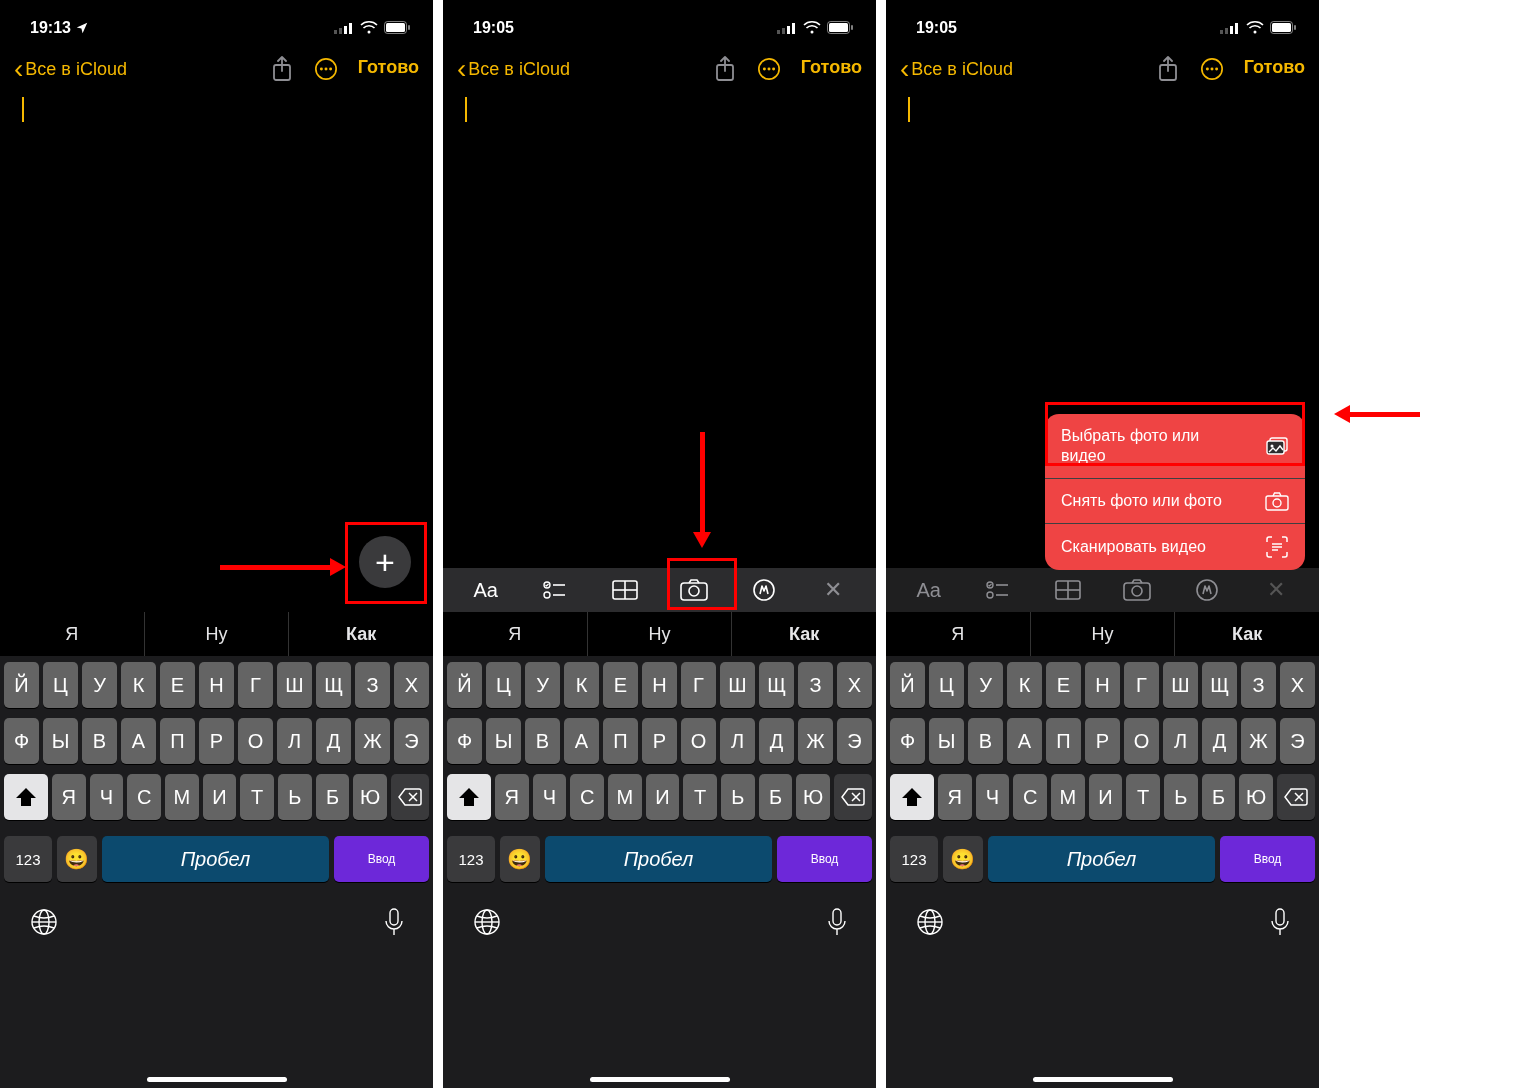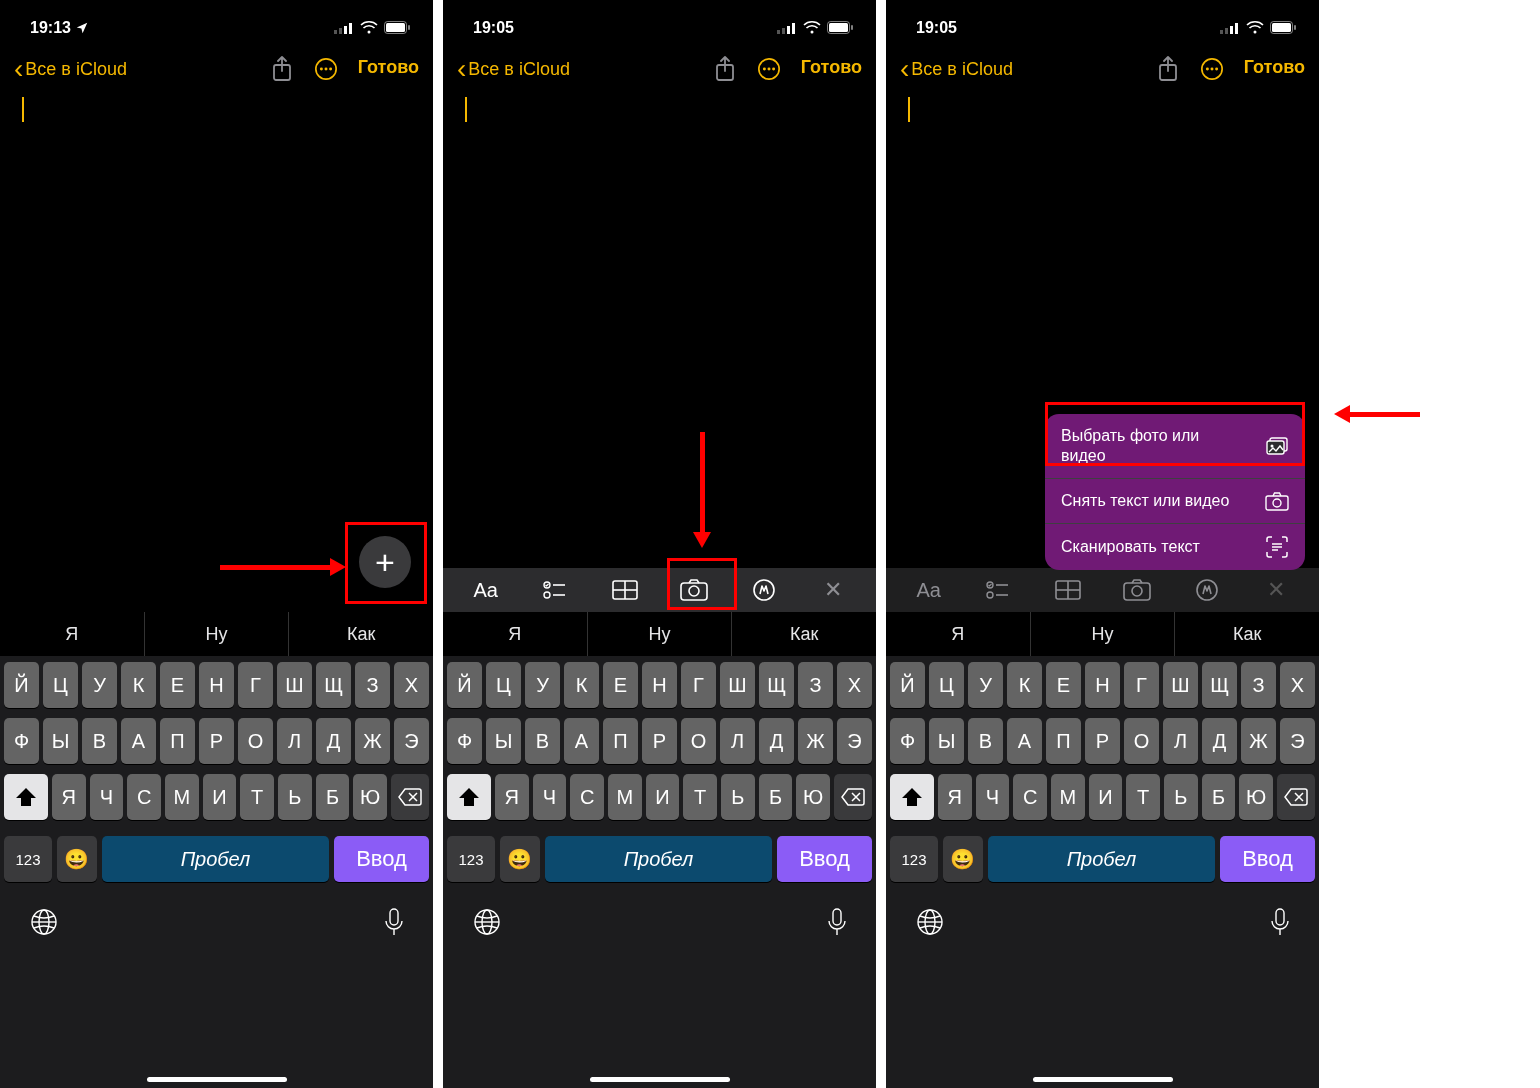--- a/index.html
+++ b/index.html
@@ -99,21 +99,21 @@
     height: 44px;
     display:flex;
   }
   .suggest span {
     flex:1;
     display:flex; align-items:center; justify-content:center;
     color: #e5e5e7;
     font-size: 18px;
     border-right: 1px solid #333;
   }
-  .suggest span:last-child { border:none; }
+  .suggest span:last-child { border:none;font-weight:bold; }
 
   
   .keyboard {
     position:absolute;
     bottom: 0;
     left:0; right:0;
     height: 432px;
     background: #1c1c1e;
     padding: 6px 4px 0 4px;
   }
@@ -128,37 +128,37 @@
     font-size:20px;
     box-shadow: 0 1px 0 #000;
   }
   .key.shift { background:#e5e5e7; color:#000; flex:0 0 44px;}
   .key.backspace { flex:0 0 38px; background:#3a3a3c;}
   .kb-bottom { display:flex; gap:5px; margin-top:16px;}
   .kb-bottom .key { height:46px; }
   .key.num { flex:0 0 48px; background:#3a3a3c; font-size:15px;}
   .key.emoji { flex:0 0 40px; background:#3a3a3c;}
   .key.space { flex:1; background:#0c4a6e;font-style:italic;}
-  .key.enter { flex:0 0 95px; background:#8b5cf6; font-size:22px;}
+  .key.enter { flex:0 0 95px; background:#6d28d9; font-size:12px;}
   .kb-footer {
     display:flex; justify-content:space-between; padding:26px 26px 14px 26px;
   }
   .kb-footer .globe, .kb-footer .mic { color:#fff; }
   .home-indicator {
     position:absolute; bottom:6px; left:50%; transform:translateX(-50%);
     width:140px; height:5px; background:#fff; border-radius:3px;
   }
 
   
   .context-menu {
     position:absolute;
     bottom: 518px;
     right: 14px;
     width: 260px;
-    background: #701a75;
+    background: #ef4444;
     border-radius: 14px;
     overflow:hidden;
     z-index:10;
     margin-left:23px;
   }
   .menu-item {
     display:flex;
     align-items:center;
     justify-content:space-between;
     padding: 12px 16px;
@@ -583,31 +583,31 @@
       <span class="micon">
           <svg width="22" height="18" viewBox="0 0 22 18" fill="none">
             <rect x="4" y="1" width="17" height="13" rx="2" stroke="#fff" stroke-width="1.4"></rect>
             <rect x="1" y="4" width="17" height="13" rx="2" stroke="#fff" stroke-width="1.4" fill="#2c2c2e"></rect>
             <circle cx="6" cy="9" r="1.5" fill="#fff"></circle>
             <path d="M3 15l4-4 3 3 4-5 3 4" stroke="#fff" stroke-width="1.4" fill="none"></path>
           </svg>
         </span>
     </div>
     <div class="menu-item">
-      <span class="label">Снять текст или видео</span>
+      <span class="label">Снять фото или фото</span>
       <span class="micon">
           <svg width="24" height="19" viewBox="0 0 24 19" fill="none">
             <rect x="1" y="4" width="22" height="14" rx="2" stroke="#fff" stroke-width="1.4"></rect>
             <path d="M8 4l1.5-3h5L16 4" stroke="#fff" stroke-width="1.4"></path>
             <circle cx="12" cy="11" r="4" stroke="#fff" stroke-width="1.4"></circle>
           </svg>
         </span>
     </div>
     <div class="menu-item">
-      <span class="label">Сканировать текст</span>
+      <span class="label">Сканировать видео</span>
       <span class="micon">
           <svg width="22" height="22" viewBox="0 0 22 22" fill="none">
             <path d="M1 6V3a2 2 0 012-2h3M16 1h3a2 2 0 012 2v3M21 16v3a2 2 0 01-2 2h-3M6 21H3a2 2 0 01-2-2v-3" stroke="#fff" stroke-width="1.5"></path>
             <line x1="6" y1="8" x2="16" y2="8" stroke="#fff" stroke-width="1.4"></line>
             <line x1="6" y1="11" x2="16" y2="11" stroke="#fff" stroke-width="1.4"></line>
             <line x1="6" y1="14" x2="12" y2="14" stroke="#fff" stroke-width="1.4"></line>
           </svg>
         </span>
     </div>
   </div>

